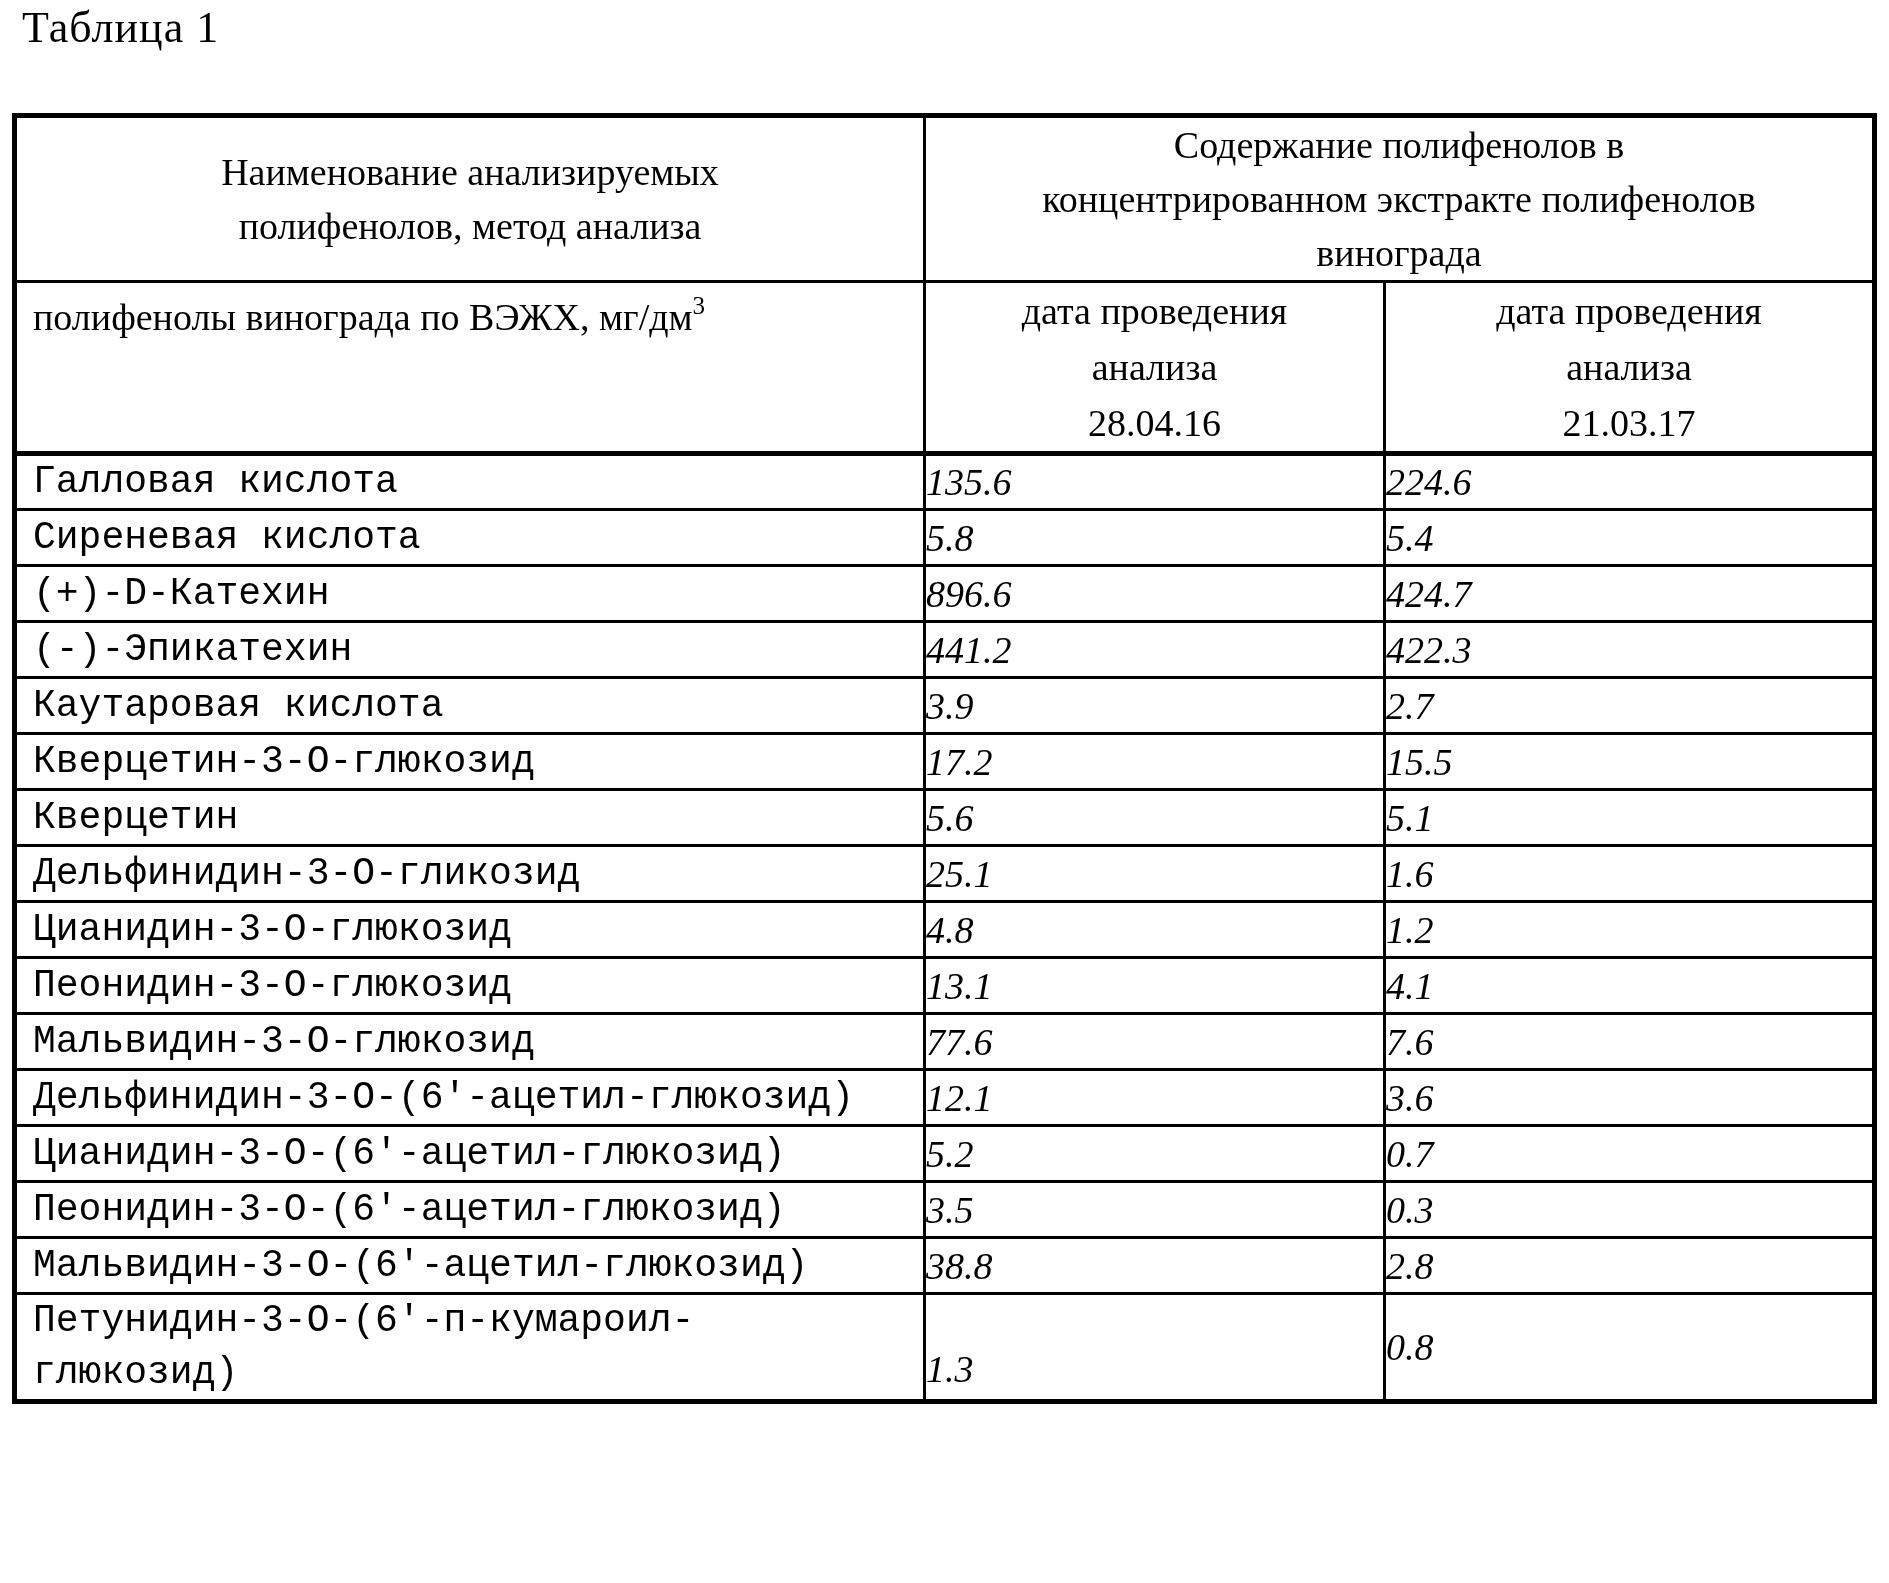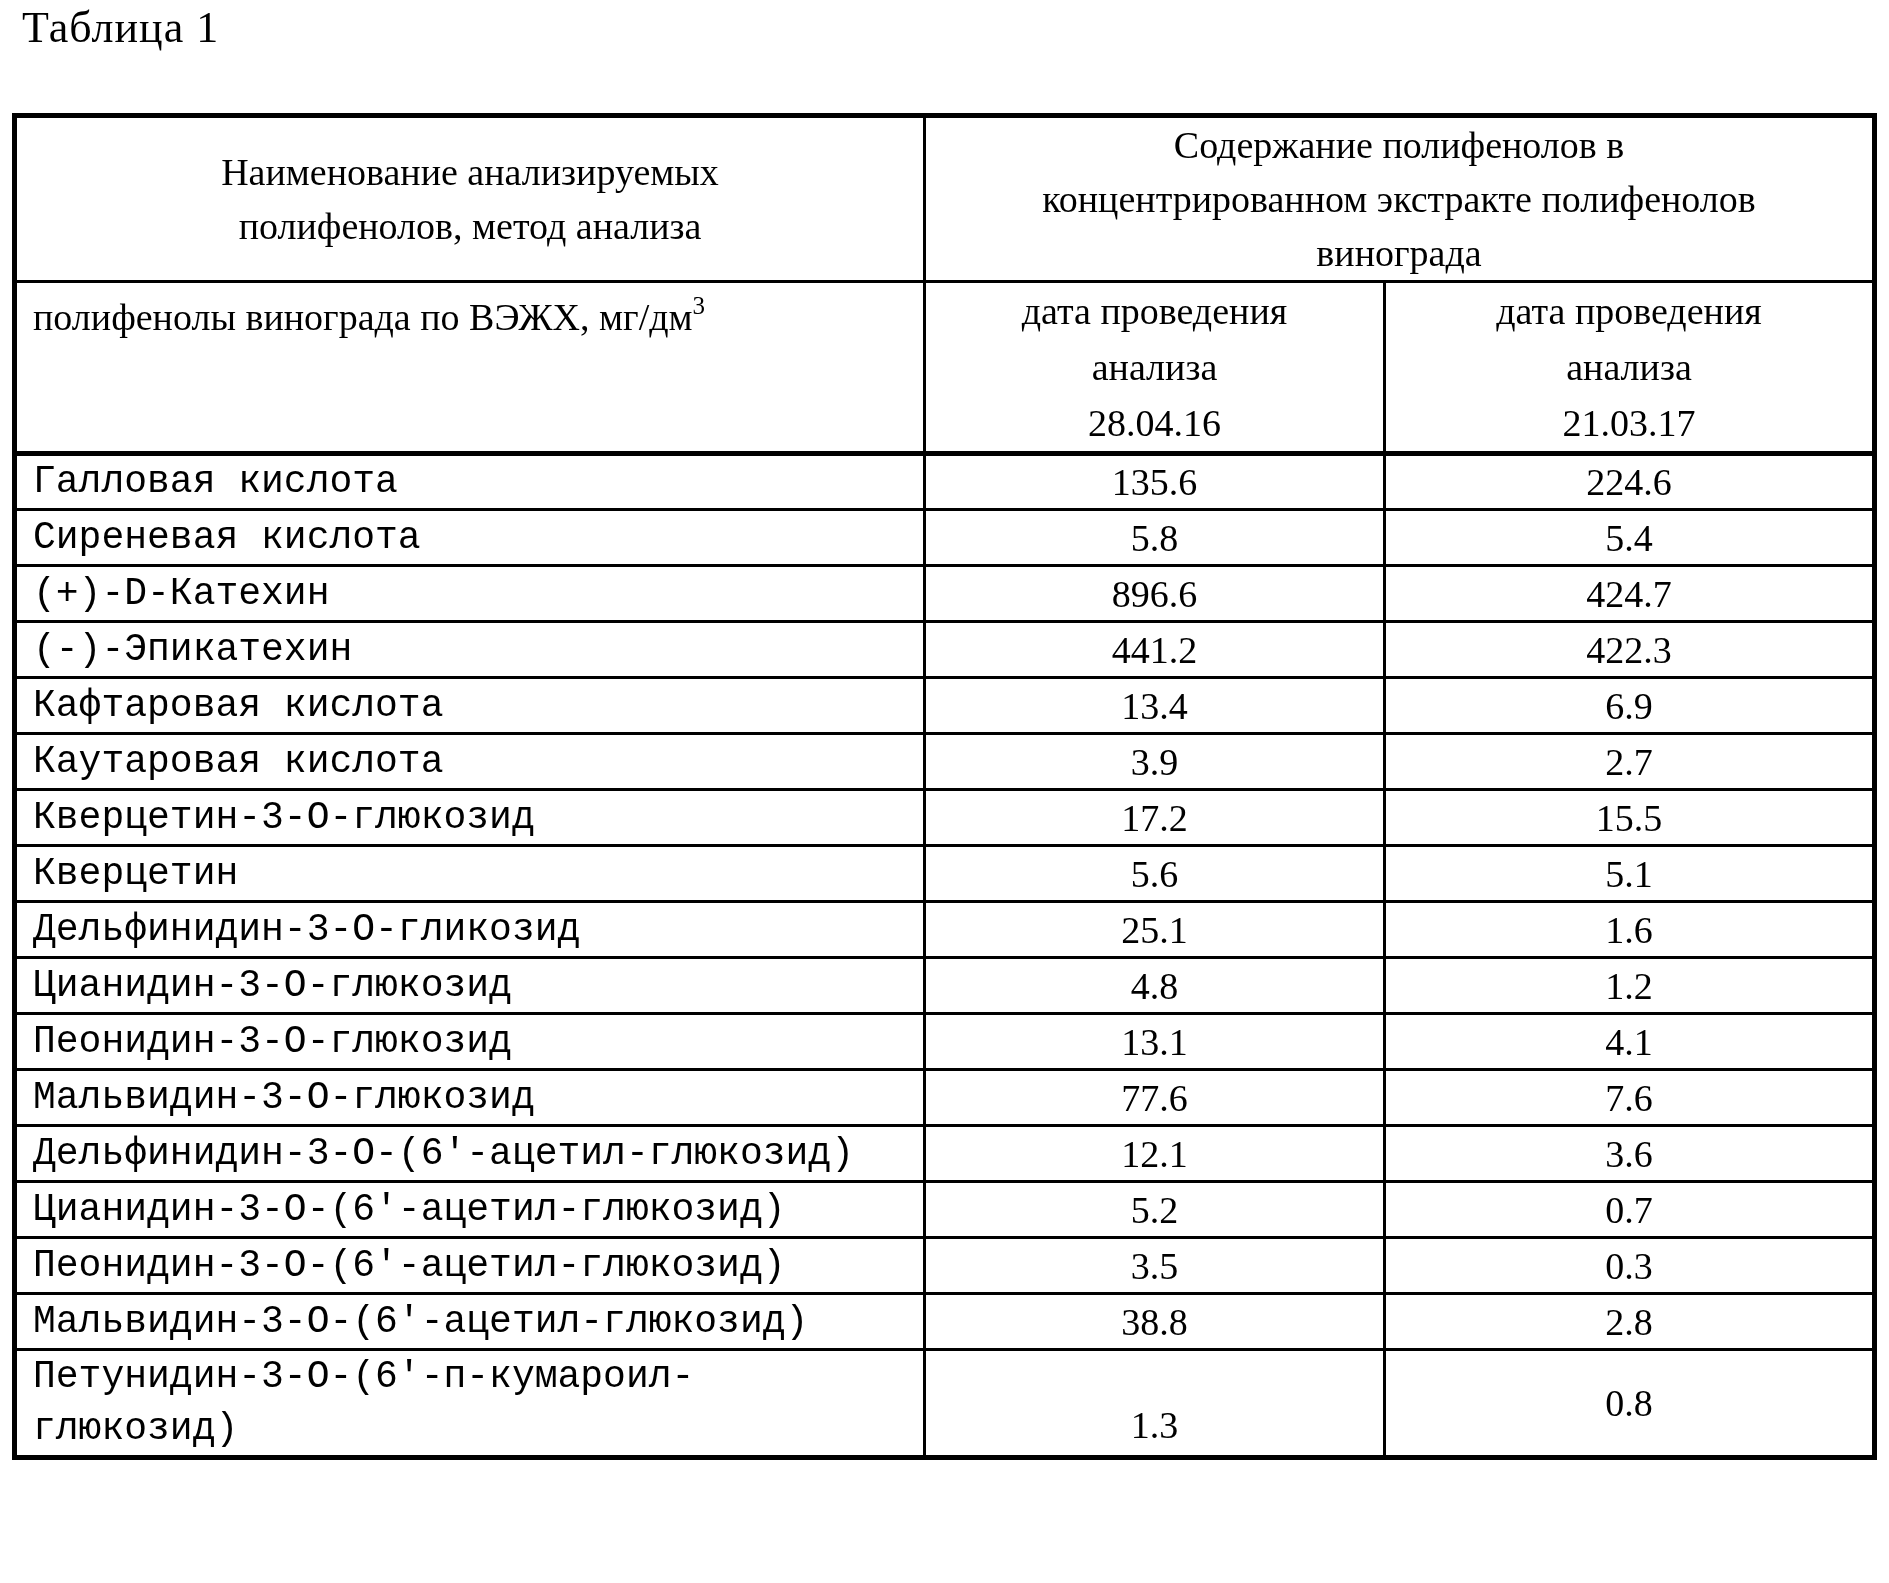--- a/index.html
+++ b/index.html
@@ -75,22 +75,22 @@
     vertical-align: middle;
     padding-left: 16px;
     padding-right: 8px;
     white-space: pre-line;
     line-height: 1.2;
     font-family: Liberation Mono, monospace;
   }
   tbody tr.tall td.name { line-height: 52px; }
 
   td.val {
-    text-align: center;
     vertical-align: middle;
+    font-style: italic;
   }
   td.val-bottom {
     vertical-align: bottom;
     padding-bottom: 8px;
   }
 </style>
 </head>
 <body>
 
 <div class="page">
@@ -146,25 +146,20 @@
         <td class="name">(+)-D-Катехин</td>
         <td class="val">896.6</td>
         <td class="val">424.7</td>
       </tr>
       <tr>
         <td class="name">(-)-Эпикатехин</td>
         <td class="val">441.2</td>
         <td class="val">422.3</td>
       </tr>
       <tr>
-        <td class="name">Кафтаровая кислота</td>
-        <td class="val">13.4</td>
-        <td class="val">6.9</td>
-      </tr>
-      <tr>
         <td class="name">Каутаровая кислота</td>
         <td class="val">3.9</td>
         <td class="val">2.7</td>
       </tr>
       <tr>
         <td class="name">Кверцетин-3-О-глюкозид</td>
         <td class="val">17.2</td>
         <td class="val">15.5</td>
       </tr>
       <tr>

